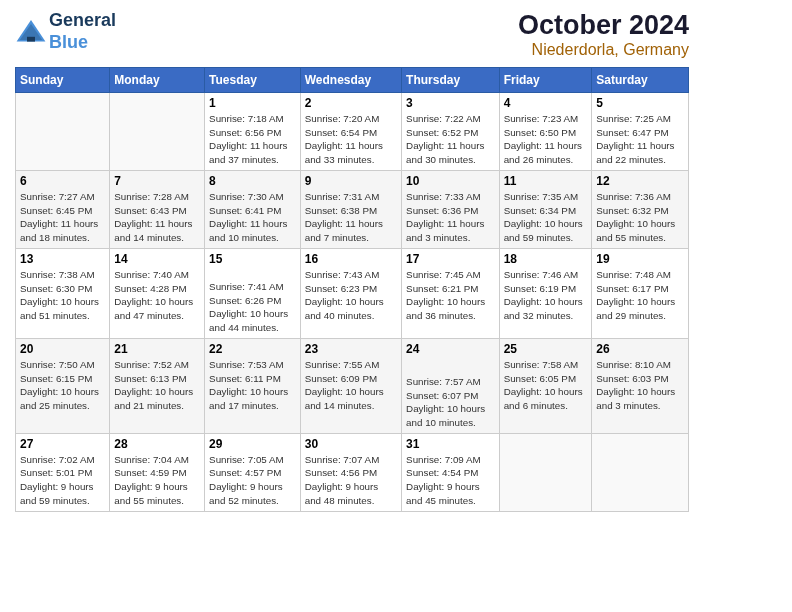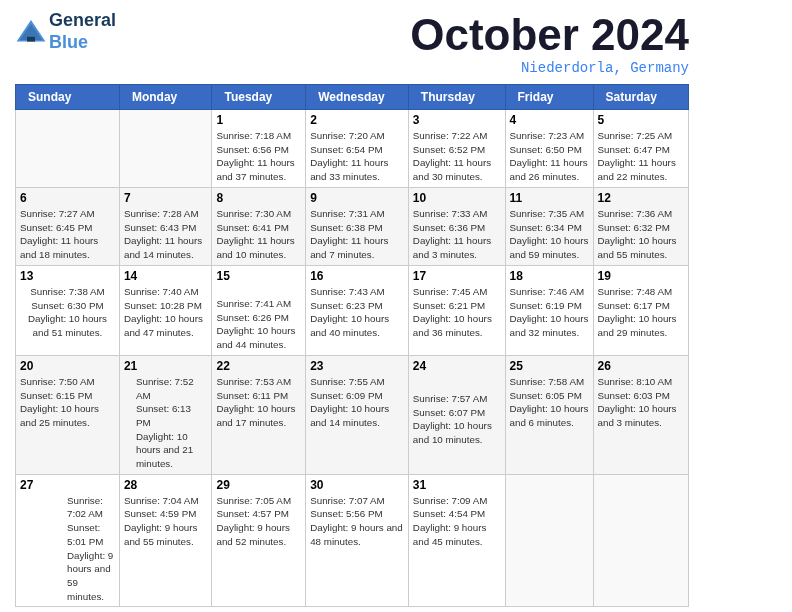--- a/index.html
+++ b/index.html
@@ -35,38 +35,37 @@
     }
     .logo-icon {
       width: 32px;
       height: 32px;
       margin-right: 2px;
     }
     .title-block {
       text-align: right;
     }
     .month-title {
-      font-size: 44px;
+      font-size: 27px;
       font-weight: bold;
       color: #1a1a2e;
     }
     .location {
-      font-size: 14px;
-      color: #3b82f6;
-      font-family: Liberation Mono, monospace;
+      font-size: 16px;
+      color: #a16207;
     }
     table {
       width: 100%;
       border-collapse: collapse;
       font-size: 10.5px;
     }
     thead tr th {
       background-color: #3a6bc4;
       color: #fff;
-      padding: 5px 12px;
+      padding: 5px 4px;
       text-align: left;
       font-size: 12px;
       font-weight: bold;
       border: 1px solid #2a5ba4;
       margin-top: 21px;
     }
     tbody tr td {
       border: 1px solid #ccc;
       vertical-align: top;
       padding: 3px 4px;
@@ -200,28 +199,28 @@
           <td>
             <div class="day-num">12</div>
             <div class="day-info" style="white-space: pre-line;">Sunrise: 7:36 AM
 Sunset: 6:32 PM
 Daylight: 10 hours and 55 minutes.</div>
           </td>
         </tr>
         <tr>
           <td>
             <div class="day-num">13</div>
-            <div class="day-info" style="white-space: pre-line; text-align: center;">Sunrise: 7:38 AM
+            <div class="day-info" style="white-space: pre-line;">Sunrise: 7:38 AM
 Sunset: 6:30 PM
 Daylight: 10 hours and 51 minutes.</div>
           </td>
           <td>
             <div class="day-num">14</div>
             <div class="day-info" style="white-space: pre-line;">Sunrise: 7:40 AM
-Sunset: 10:28 PM
+Sunset: 4:28 PM
 Daylight: 10 hours and 47 minutes.</div>
           </td>
           <td>
             <div class="day-num">15</div>
             <div class="day-info" style="white-space: pre-line; margin-top: 14px;">Sunrise: 7:41 AM
 Sunset: 6:26 PM
 Daylight: 10 hours and 44 minutes.</div>
           </td>
           <td>
             <div class="day-num">16</div>
@@ -250,21 +249,21 @@
         </tr>
         <tr>
           <td>
             <div class="day-num">20</div>
             <div class="day-info" style="white-space: pre-line;">Sunrise: 7:50 AM
 Sunset: 6:15 PM
 Daylight: 10 hours and 25 minutes.</div>
           </td>
           <td>
             <div class="day-num">21</div>
-            <div class="day-info" style="white-space: pre-line; margin-left: 12px;">Sunrise: 7:52 AM
+            <div class="day-info" style="white-space: pre-line;">Sunrise: 7:52 AM
 Sunset: 6:13 PM
 Daylight: 10 hours and 21 minutes.</div>
           </td>
           <td>
             <div class="day-num">22</div>
             <div class="day-info" style="white-space: pre-line;">Sunrise: 7:53 AM
 Sunset: 6:11 PM
 Daylight: 10 hours and 17 minutes.</div>
           </td>
           <td>
@@ -288,40 +287,40 @@
           <td>
             <div class="day-num">26</div>
             <div class="day-info" style="white-space: pre-line;">Sunrise: 8:10 AM
 Sunset: 6:03 PM
 Daylight: 10 hours and 3 minutes.</div>
           </td>
         </tr>
         <tr>
           <td>
             <div class="day-num">27</div>
-            <div class="day-info" style="white-space: pre-line; margin-left: 47px;">Sunrise: 7:02 AM
+            <div class="day-info" style="white-space: pre-line;">Sunrise: 7:02 AM
 Sunset: 5:01 PM
 Daylight: 9 hours and 59 minutes.</div>
           </td>
           <td>
             <div class="day-num">28</div>
             <div class="day-info" style="white-space: pre-line;">Sunrise: 7:04 AM
 Sunset: 4:59 PM
 Daylight: 9 hours and 55 minutes.</div>
           </td>
           <td>
             <div class="day-num">29</div>
             <div class="day-info" style="white-space: pre-line;">Sunrise: 7:05 AM
 Sunset: 4:57 PM
 Daylight: 9 hours and 52 minutes.</div>
           </td>
           <td>
             <div class="day-num">30</div>
             <div class="day-info" style="white-space: pre-line;">Sunrise: 7:07 AM
-Sunset: 5:56 PM
+Sunset: 4:56 PM
 Daylight: 9 hours and 48 minutes.</div>
           </td>
           <td>
             <div class="day-num">31</div>
             <div class="day-info" style="white-space: pre-line;">Sunrise: 7:09 AM
 Sunset: 4:54 PM
 Daylight: 9 hours and 45 minutes.</div>
           </td>
           <td class="empty"></td>
           <td class="empty"></td>

